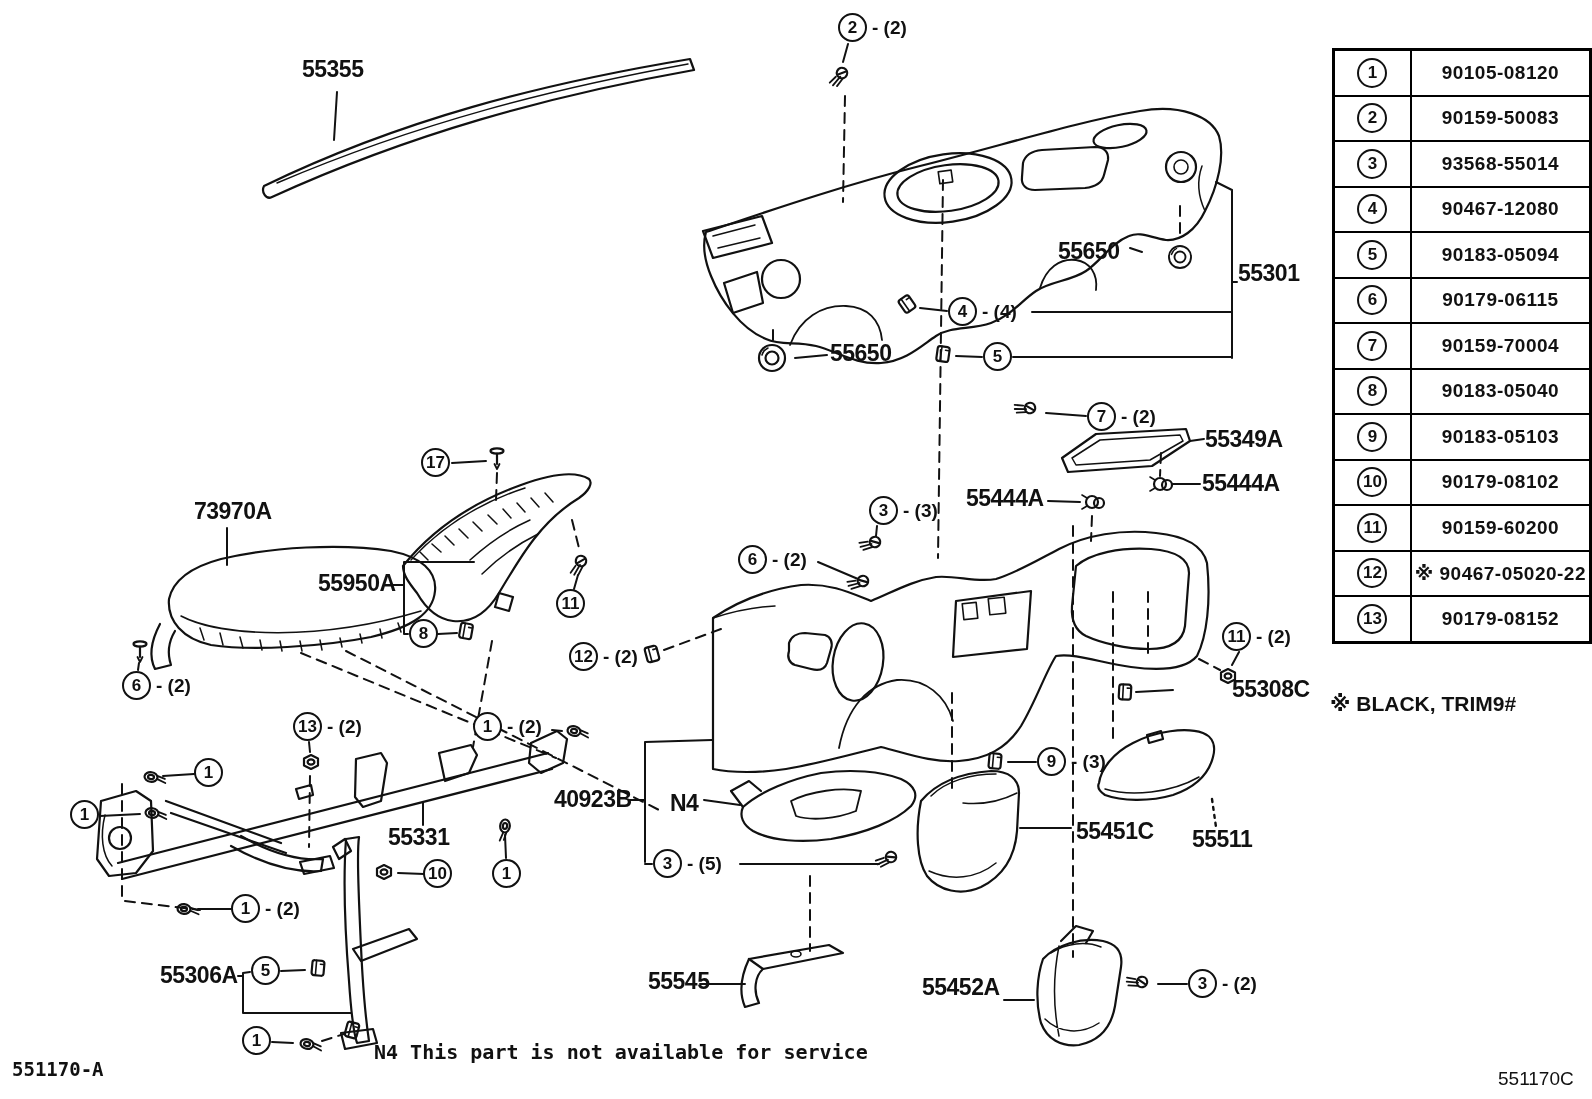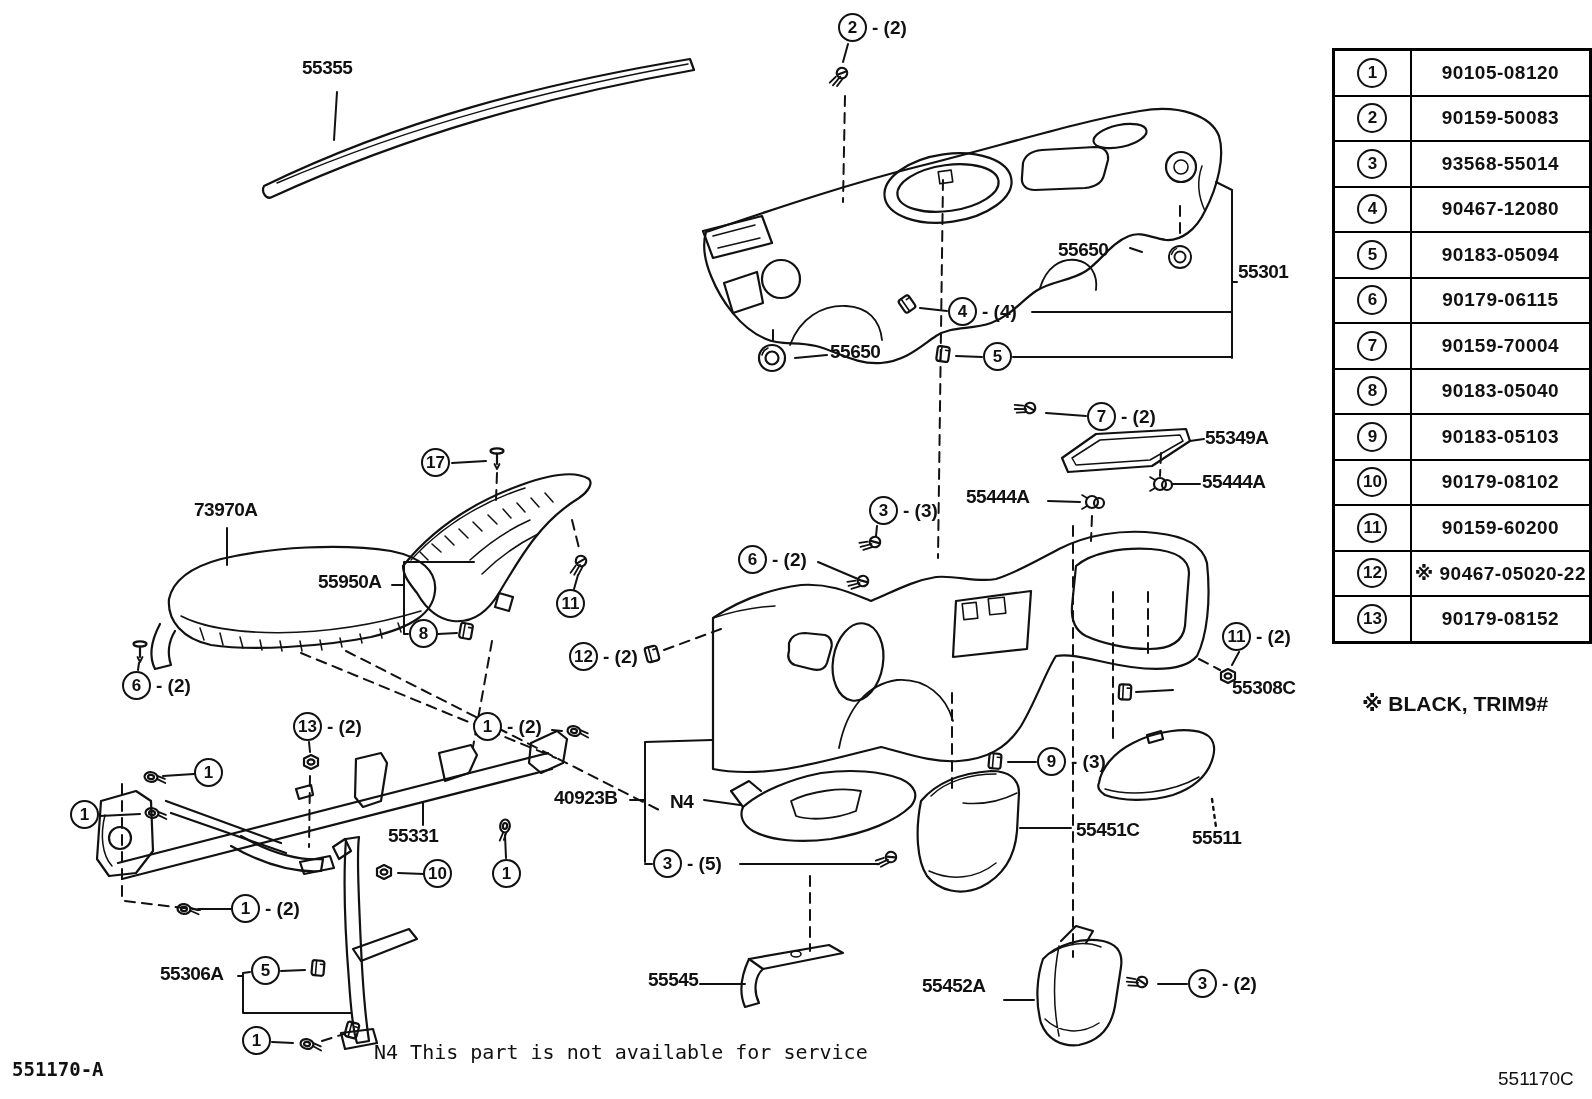--- a/index.html
+++ b/index.html
@@ -1,29 +1,29 @@
 <!DOCTYPE html>
 <html><head>
 <meta charset="utf-8">
 <style>
   html,body{margin:0;padding:0;background:#ffffff;}
   body{font-family:"Liberation Sans","DejaVu Sans",sans-serif;color:#111;}
   .page{position:relative;width:1592px;height:1099px;background:#fff;overflow:hidden;}
   svg.art{position:absolute;left:0;top:0;}
-  .plabel{position:absolute;font-weight:700;font-size:19px;letter-spacing:-0.5px;white-space:nowrap;line-height:1;}
+  .plabel{position:absolute;font-weight:700;font-size:23px;letter-spacing:-0.5px;white-space:nowrap;line-height:1;}
   .callout{position:absolute;display:flex;align-items:center;gap:5px;line-height:1;}
   .co-circle{width:29px;height:29px;border:2.5px solid #111;border-radius:50%;display:flex;align-items:center;justify-content:center;font-size:17px;font-weight:700;background:#fff;box-sizing:border-box;}
   .co-qty{font-size:19px;font-weight:700;white-space:nowrap;}
   table.ftable{position:absolute;left:1332px;top:48px;border-collapse:collapse;background:#fff;border:3.5px solid #000;}
   .ftable td{border:2.5px solid #000;height:43.5px;padding:0;text-align:center;vertical-align:middle;}
   .ftable td.c1{width:80px;}
   .ftable td.c2{width:152px;font-size:19px;font-weight:700;letter-spacing:0.5px;white-space:nowrap;padding:0 3px;}
   .tcirc{display:inline-flex;width:30px;height:30px;border:2.2px solid #111;border-radius:50%;align-items:center;justify-content:center;font-size:17px;font-weight:700;box-sizing:border-box;}
-  .note-trim{position:absolute;left:1330px;top:692px;font-size:21px;font-weight:700;white-space:nowrap;margin-left:32px;}
-  .note-service{position:absolute;left:374px;top:1040px;font-family:"DejaVu Sans Mono","Liberation Mono",monospace;font-size:20px;font-weight:400;white-space:nowrap;letter-spacing:0px;}
+  .note-trim{position:absolute;left:1330px;top:692px;font-size:21px;font-weight:700;white-space:nowrap;}
+  .note-service{position:absolute;left:374px;top:1040px;font-family:"DejaVu Sans Mono","Liberation Mono",monospace;font-size:20px;font-weight:700;white-space:nowrap;letter-spacing:0px;}
   .fig-left{position:absolute;left:12px;top:1058px;font-family:"DejaVu Sans Mono","Liberation Mono",monospace;font-size:19px;font-weight:700;}
   .fig-right{position:absolute;left:1498px;top:1068px;font-size:19px;font-weight:400;}
 </style>
 </head>
 <body>
 
 <div class="page">
 
   <svg class="art" width="1592" height="1099" viewBox="0 0 1592 1099" fill="none" stroke="#111" stroke-width="2.2" stroke-linecap="round" stroke-linejoin="round">
     <defs>

